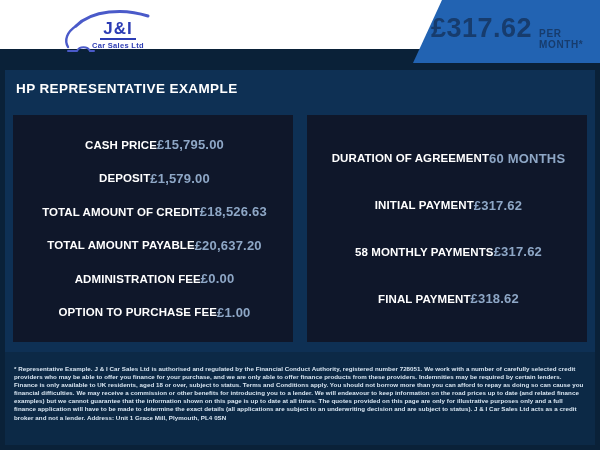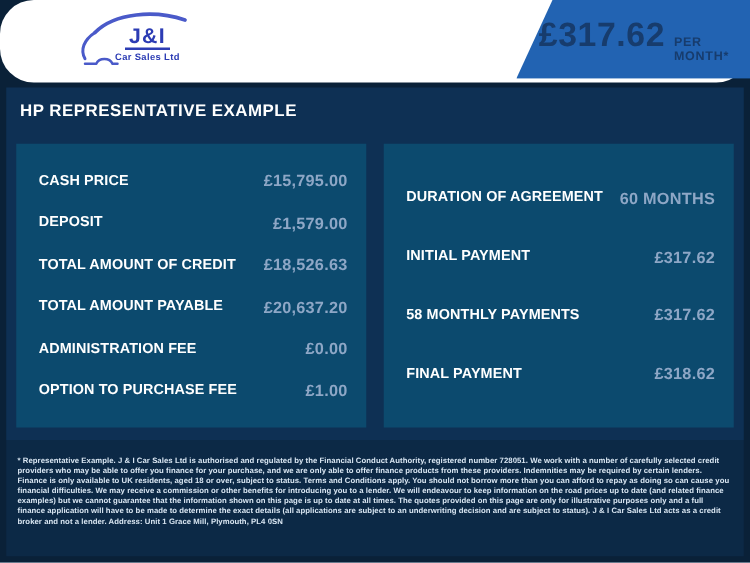--- a/index.html
+++ b/index.html
@@ -6,23 +6,22 @@
   html,body { width:600px; height:450px; }
   body { font-family:"Liberation Sans", sans-serif; }
 
   .page {
     position:relative; width:600px; height:450px;
     background:#0a2138; overflow:hidden;
   }
 
   
   .top-band {
-    position:absolute; top:0; left:0; right:0; height:66px;
+    position:absolute; top:0; left:0; right:0; height:49px;
     background:#ffffff;
-    border-radius:27px;
   }
 
   
   .logo { position:absolute; left:60px; top:6px; width:105px; height:52px; }
   .logo svg { position:absolute; left:0; top:0; }
   .logo-text { position:absolute; left:32px; top:13px; text-align:center; }
   .brand {
     font-size:17px; font-weight:bold; color:#2c3cb4; letter-spacing:1px;
     border-bottom:2.5px solid #2c3cb4; padding:0 3px 0 3px; line-height:19px;
     display:inline-block;
@@ -52,23 +51,24 @@
   .main {
     position:absolute; top:70px; left:5px; right:5px; height:282px;
     background:#0e3054;
   }
   .section-title {
     position:absolute; left:11px; top:11px;
     font-size:13.5px; font-weight:bold; color:#ffffff; letter-spacing:0.4px;text-align:right;
   }
   .panel {
     position:absolute; top:45px; height:227px; width:280px;
-    background:#0c4a6e;
+    background:#0f172a;
     display:flex; flex-direction:column; justify-content:space-evenly;
     padding:4px 15px 4px 18px;
+    align-items:center;
   }
   .panel.left  { left:8px; }
   .panel.right { left:302px; }
   .row { display:flex; justify-content:space-between; align-items:center; }
   .row-label {
     font-size:11.5px; font-weight:bold; color:#ffffff; letter-spacing:0.1px;
     white-space:nowrap;
   }
   .row-value {
     font-size:13px; font-weight:bold; color:#8ea7c6; letter-spacing:0.2px;

